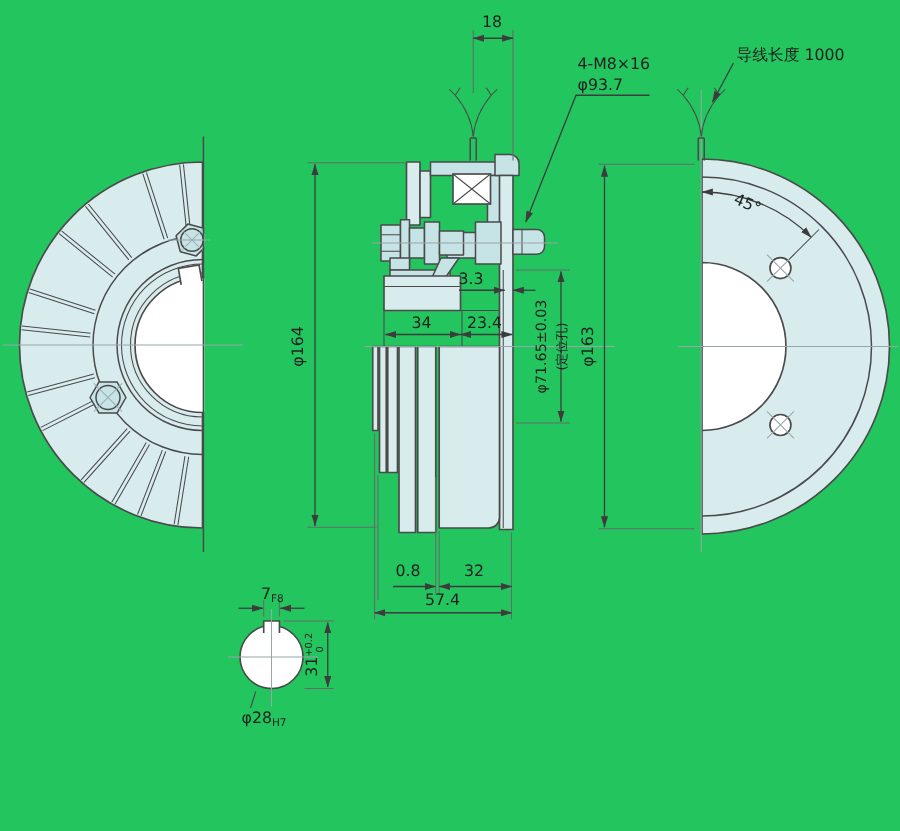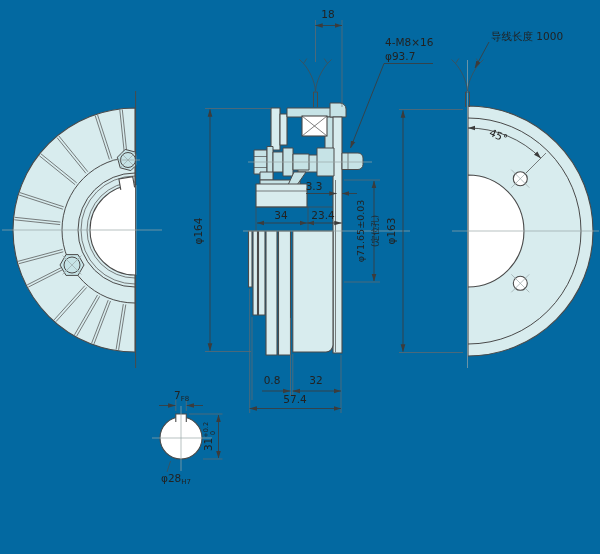--- a/index.html
+++ b/index.html
@@ -1,16 +1,16 @@
 <!DOCTYPE html>
 <html><head>
 <meta charset="utf-8">
 <style>
   html,body{margin:0;padding:0;background:#fff;}
-  .canvas{position:relative;width:600px;height:554px;background:#0369a1;overflow:hidden;}
+  .canvas{position:relative;width:600px;height:554px;background:#22c55e;overflow:hidden;}
   svg{display:block;}
   .part {fill:#d8ecee;stroke:#4a4a4a;stroke-width:1.1;stroke-linejoin:round;}
   .part2{fill:#c6e3e6;stroke:#4a4a4a;stroke-width:1;stroke-linejoin:round;}
   .white{fill:#ffffff;stroke:#4a4a4a;stroke-width:1.1;}
   .edge {fill:none;stroke:#4a4a4a;stroke-width:1;}
   .thin {fill:none;stroke:#4a4a4a;stroke-width:0.7;}
   .cl   {fill:none;stroke:#98a6a8;stroke-width:0.7;}
   .dim  {fill:none;stroke:#3c3c3c;stroke-width:0.85;}
   .ext  {fill:none;stroke:#6a6a6a;stroke-width:0.7;}
   text{fill:#222;font-family:"DejaVu Sans","Liberation Sans",sans-serif;}

